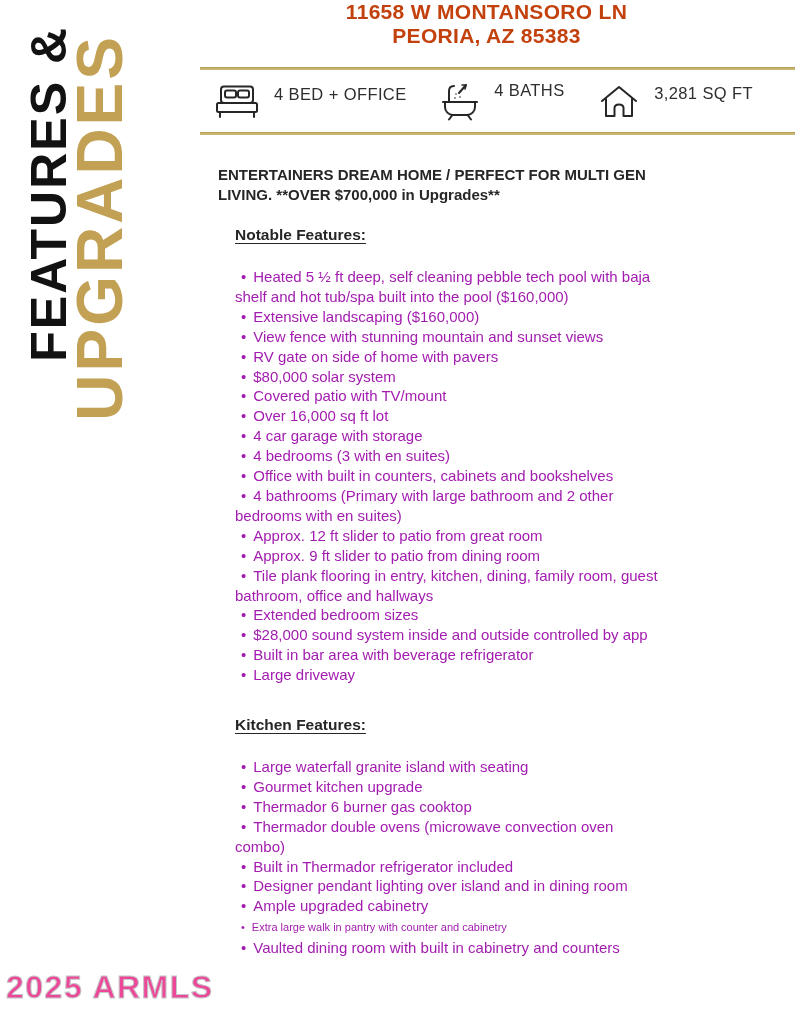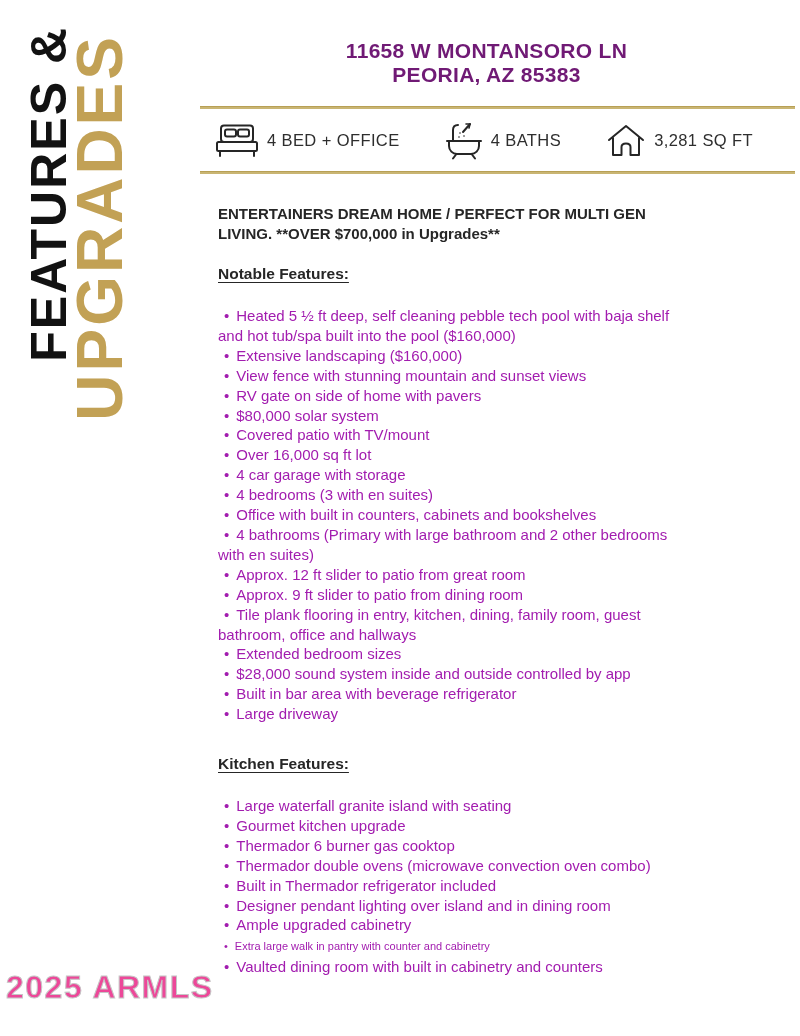--- a/index.html
+++ b/index.html
@@ -27,60 +27,59 @@
   .v2 { left: 68px; top: 34px; font-size: 64px; letter-spacing: 3px; color: #c2a155; }
 
   
   .content {
     position: absolute;
     left: 200px;
     top: 0;
     width: 595px;
   }
   .address {
-    padding-top: 39px;
     padding-right: 22px;
     text-align: center;
     font-weight: bold;
     font-size: 21px;
     line-height: 24px;
-    color: #701a75;
+    color: #c2410c;
     letter-spacing: 0.3px;
   }
   .rule {
     height: 2px;
     background: #c9b573;
     border-top: 1px solid #b8a055;
   }
   .rule-top { margin-top: 19px; }
   .stats {
     height: 62px;
     display: flex;
     align-items: center;
     justify-content: space-between;
     padding: 0 42px 0 15px;
   }
-  .stat { display: flex; align-items: center; gap: 8px; }
+  .stat { display: flex; align-items: flex-start; gap: 15px; }
   .stat svg { flex: 0 0 auto; display: block; }
   .stat-label {
     font-size: 16.5px;
     color: #2e2e2e;
     letter-spacing: 0.4px;
     white-space: nowrap;
   }
 
   .body { padding-left: 18px; padding-top: 30px; width: 465px; }
   .intro {
     margin: 0;
     font-weight: bold;
     font-size: 15px;
     line-height: 20px;
     color: #262626;
   }
-  .sec { margin: 0; }
+  .sec { margin: 17px; }
   .sec-h {
     margin: 20px 0 0 0;
     font-size: 15.5px;
     line-height: 20px;
     font-weight: bold;
     text-decoration: underline;
     text-underline-offset: 3px;
     color: #262626;
   }
   .bullets { margin-top: 22px; }

